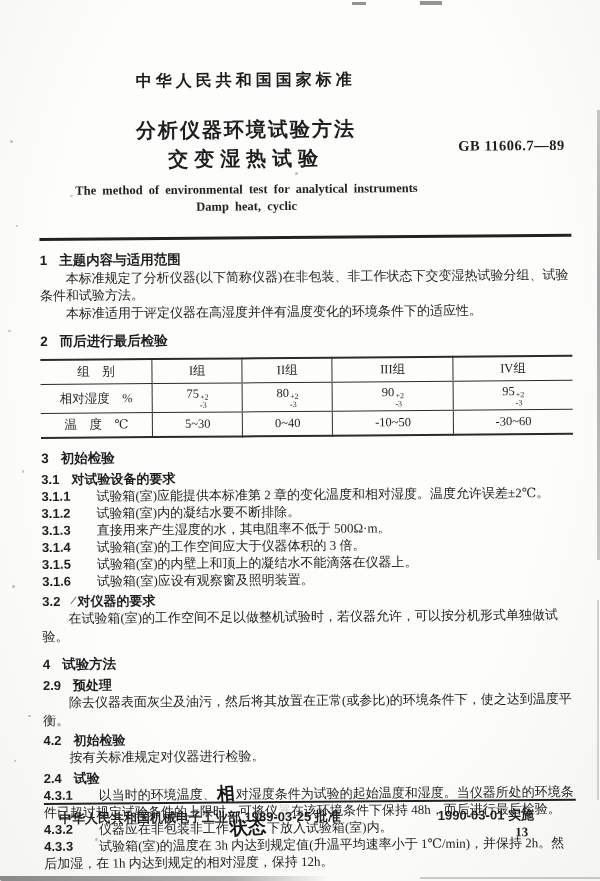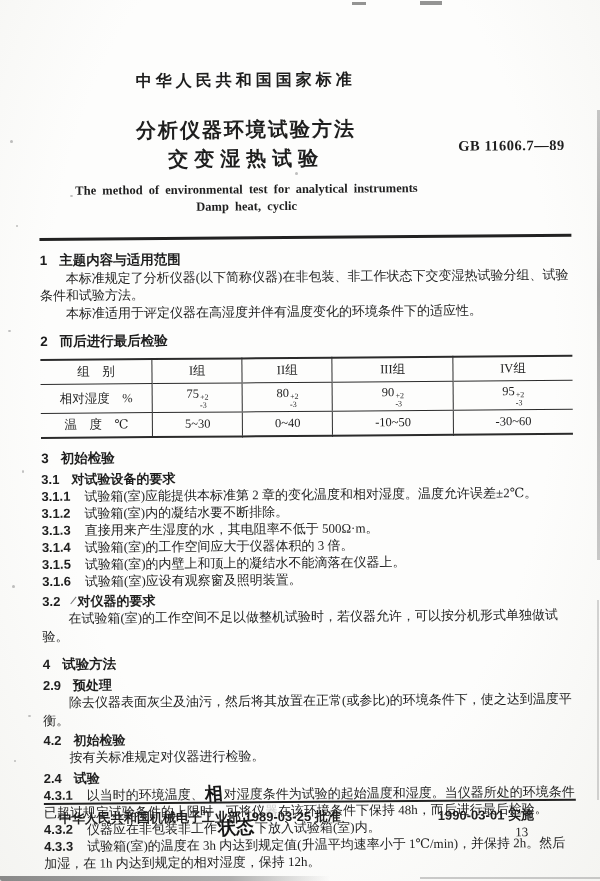--- a/index.html
+++ b/index.html
@@ -31,21 +31,21 @@
 
   
   .sec-heading { margin-top:11px; font-size:13.5px; font-weight:bold;
     font-family:"Liberation Sans","DejaVu Sans",sans-serif; line-height:18px; }
   .sec-heading .cnum, .sub-heading .cnum { margin-right:12px; }
   .sub-heading { margin-top:3px; font-size:13px; font-weight:bold;
     font-family:"Liberation Sans","DejaVu Sans",sans-serif; line-height:17px; }
   .para { font-size:13px; line-height:17.5px; text-indent:2em; margin:0; }
   .clause { font-size:13px; line-height:17px; margin:0; }
   .cnum { font-weight:bold; font-family:"Liberation Sans","DejaVu Sans",sans-serif;
-    margin-right:14px; }
+    margin-right:26px; }
 
   
   table { width:100%; border-collapse:collapse; margin:8px 0 6px; font-size:12.5px; }
   table { border-top:2.5px solid #2b2b2b; border-bottom:2.5px solid #2b2b2b; }
   th, td { border-left:1.2px solid #2b2b2b; text-align:center; font-weight:normal;
     padding:3px 2px; height:17px; }
   th:first-child, td:first-child { border-left:none; width:21%; }
   thead th { border-bottom:1.2px solid #2b2b2b; }
   tbody tr:first-child td { border-bottom:1.2px solid #2b2b2b; }
   .tol { display:inline-flex; flex-direction:column; font-size:8px; line-height:7.5px;
@@ -57,21 +57,21 @@
     position:relative; top:1px; margin:0 1px; color:#161616; }
   .faded { opacity:0.25; filter:blur(0.4px); }
   .stray-mark { display:inline-block; width:6px; height:9px; border-left:1.6px solid #3a3a3a;
     transform:rotate(38deg); opacity:0.7; margin-right:-2px; vertical-align:-1px; }
 
   
   .footer { position:absolute; left:0; top:724px; width:100%; }
   .footer-row { display:flex; justify-content:space-between; align-items:baseline;
     padding:5px 42px 0 15px; font-size:13px; font-weight:bold;
     font-family:"Liberation Sans","DejaVu Sans",sans-serif; }
-  .page-number { position:absolute; right:48px; top:770px; font-weight:normal;
+  .page-number { position:absolute; right:48px; top:770px; font-weight:bold;
     font-size:13px; }
 
   
   .edge-right { position:absolute; right:0; top:110px; width:3px; height:450px;
     background:linear-gradient(#9a9a9a, #5d5d5d 40%, #9f9f9f); opacity:.55; }
   .edge-right2 { position:absolute; right:1px; top:600px; width:2px; height:200px;
     background:#8a8a8a; opacity:.35; }
   .edge-bottom { position:absolute; left:0; bottom:0; height:5px; width:330px;
     background:linear-gradient(90deg,#6e6e6e,#9c9c9c 70%, rgba(160,160,160,0)); opacity:.8;
     border-radius:0 0 0 2px; }

